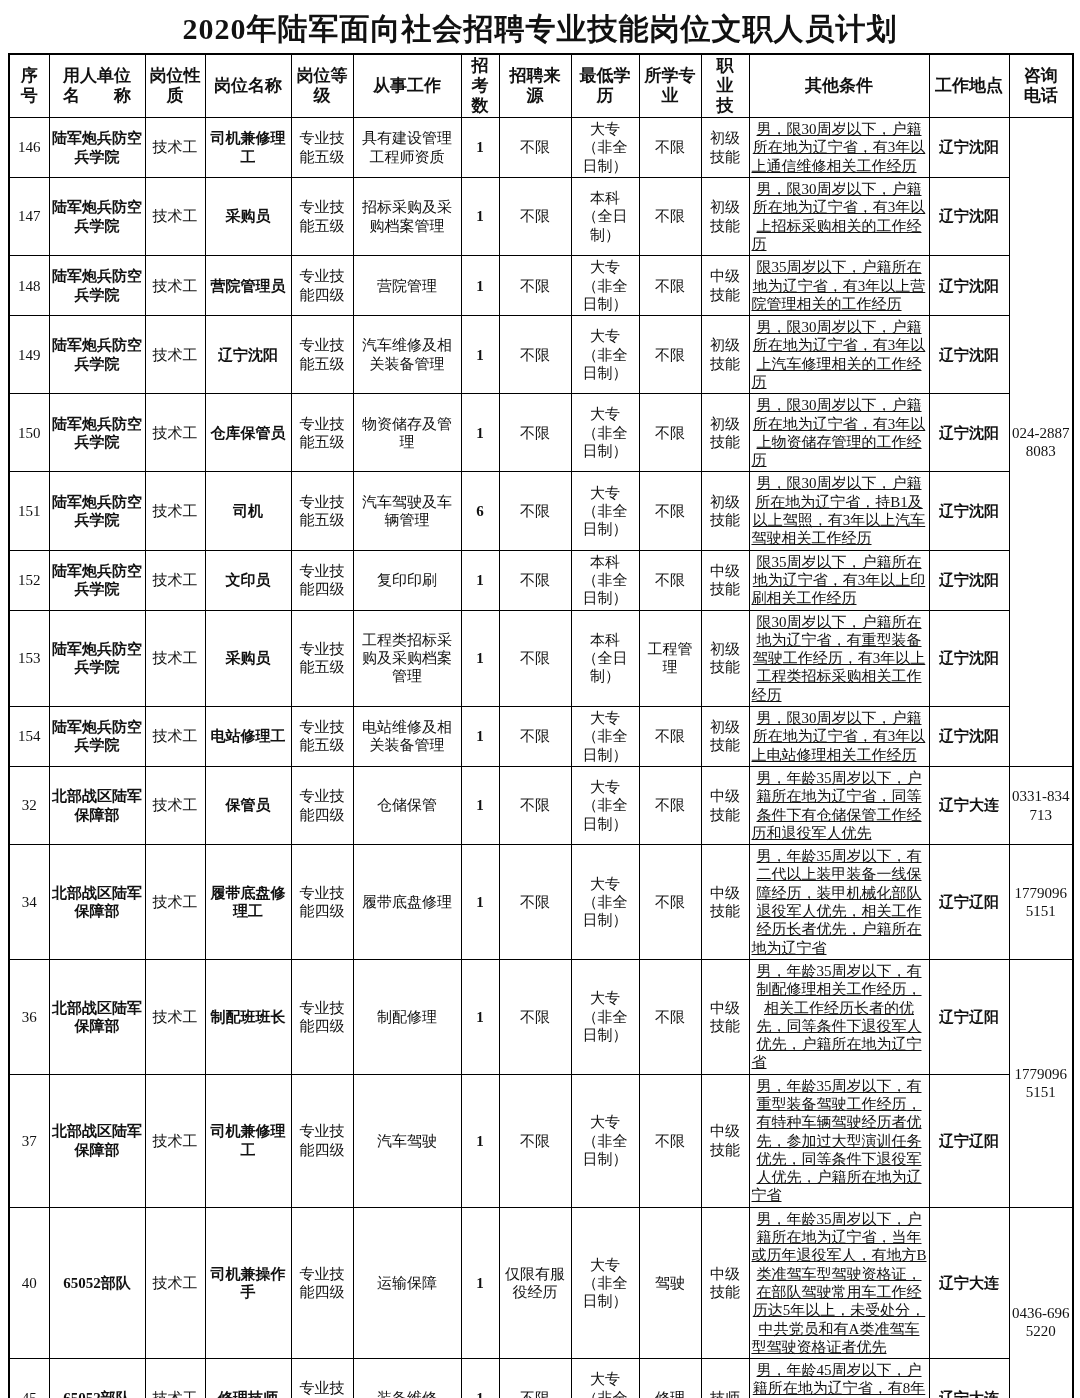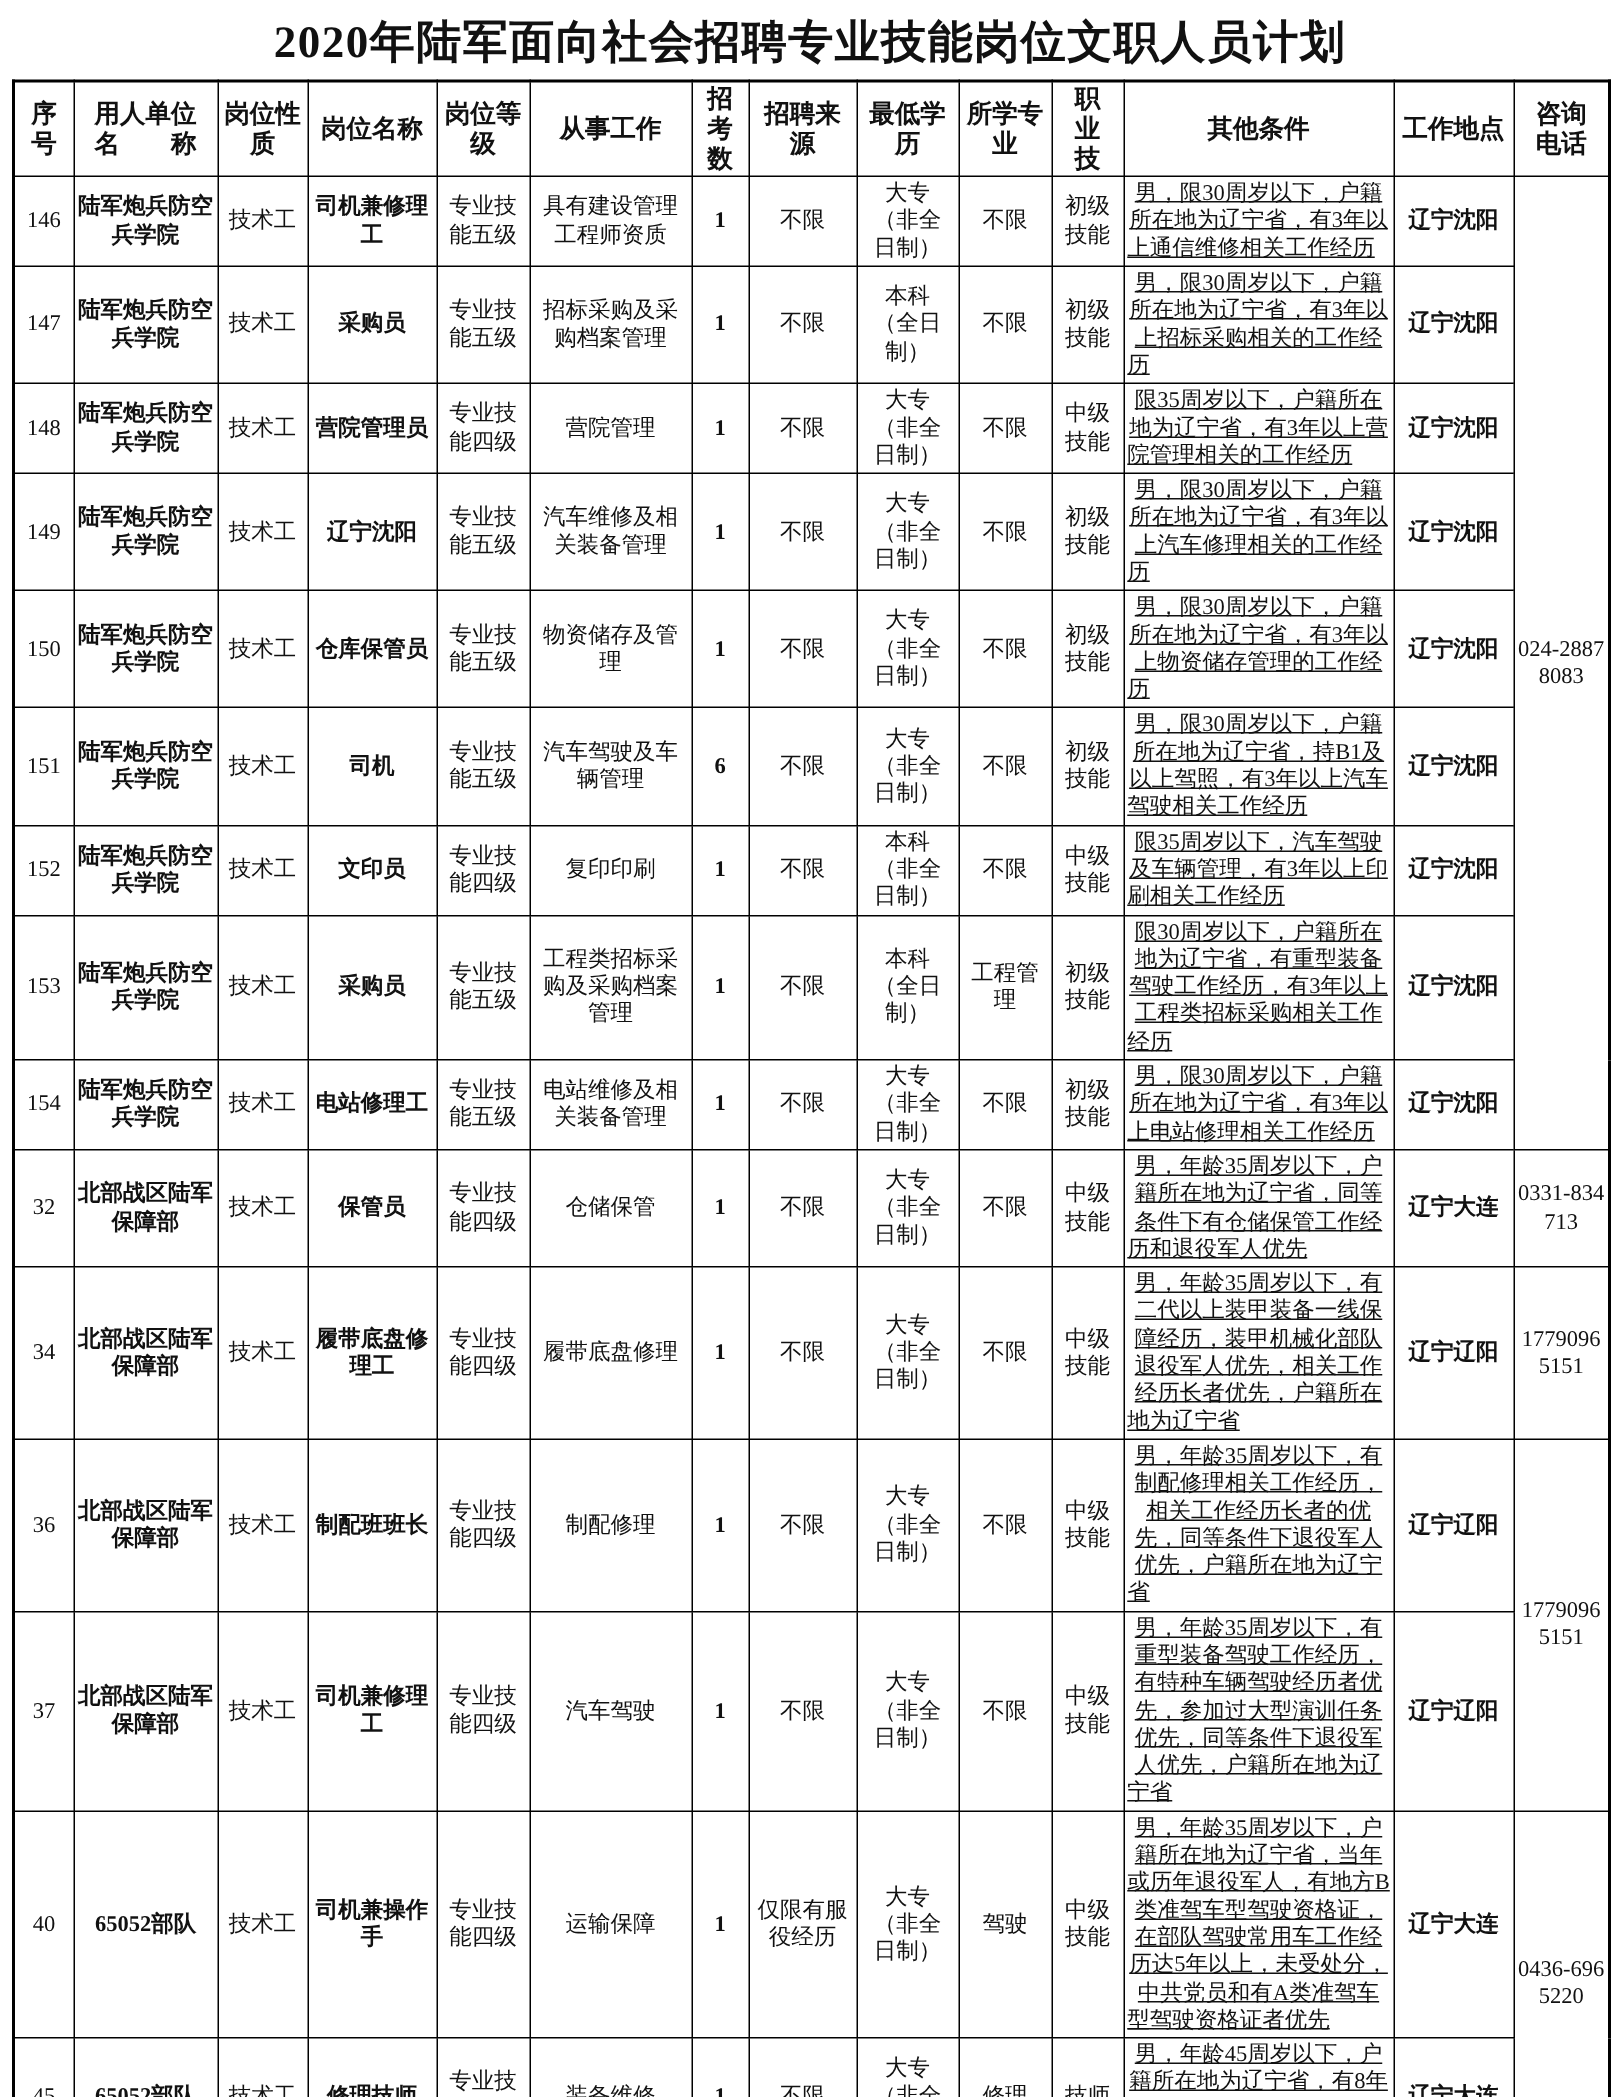--- a/index.html
+++ b/index.html
@@ -232,21 +232,21 @@
           <td class="col-post">文印员</td>
           <td class="col-level">专业技能四级</td>
           <td class="col-work">复印印刷</td>
           <td class="col-count">1</td>
           <td class="col-source">不限</td>
           <td class="col-education">本科
 （非全
 日制）</td>
           <td class="col-major">不限</td>
           <td class="col-skill">中级技能</td>
-          <td class="col-conditions">限35周岁以下，汽车驾驶及车辆管理，有3年以上印刷相关工作经历</td>
+          <td class="col-conditions">限35周岁以下，户籍所在地为辽宁省，有3年以上印刷相关工作经历</td>
           <td class="col-location">辽宁沈阳</td>
         </tr>
         <tr>
           <td class="col-seq">153</td>
           <td class="col-employer">陆军炮兵防空兵学院</td>
           <td class="col-nature">技术工</td>
           <td class="col-post">采购员</td>
           <td class="col-level">专业技能五级</td>
           <td class="col-work">工程类招标采购及采购档案管理</td>
           <td class="col-count">1</td>

